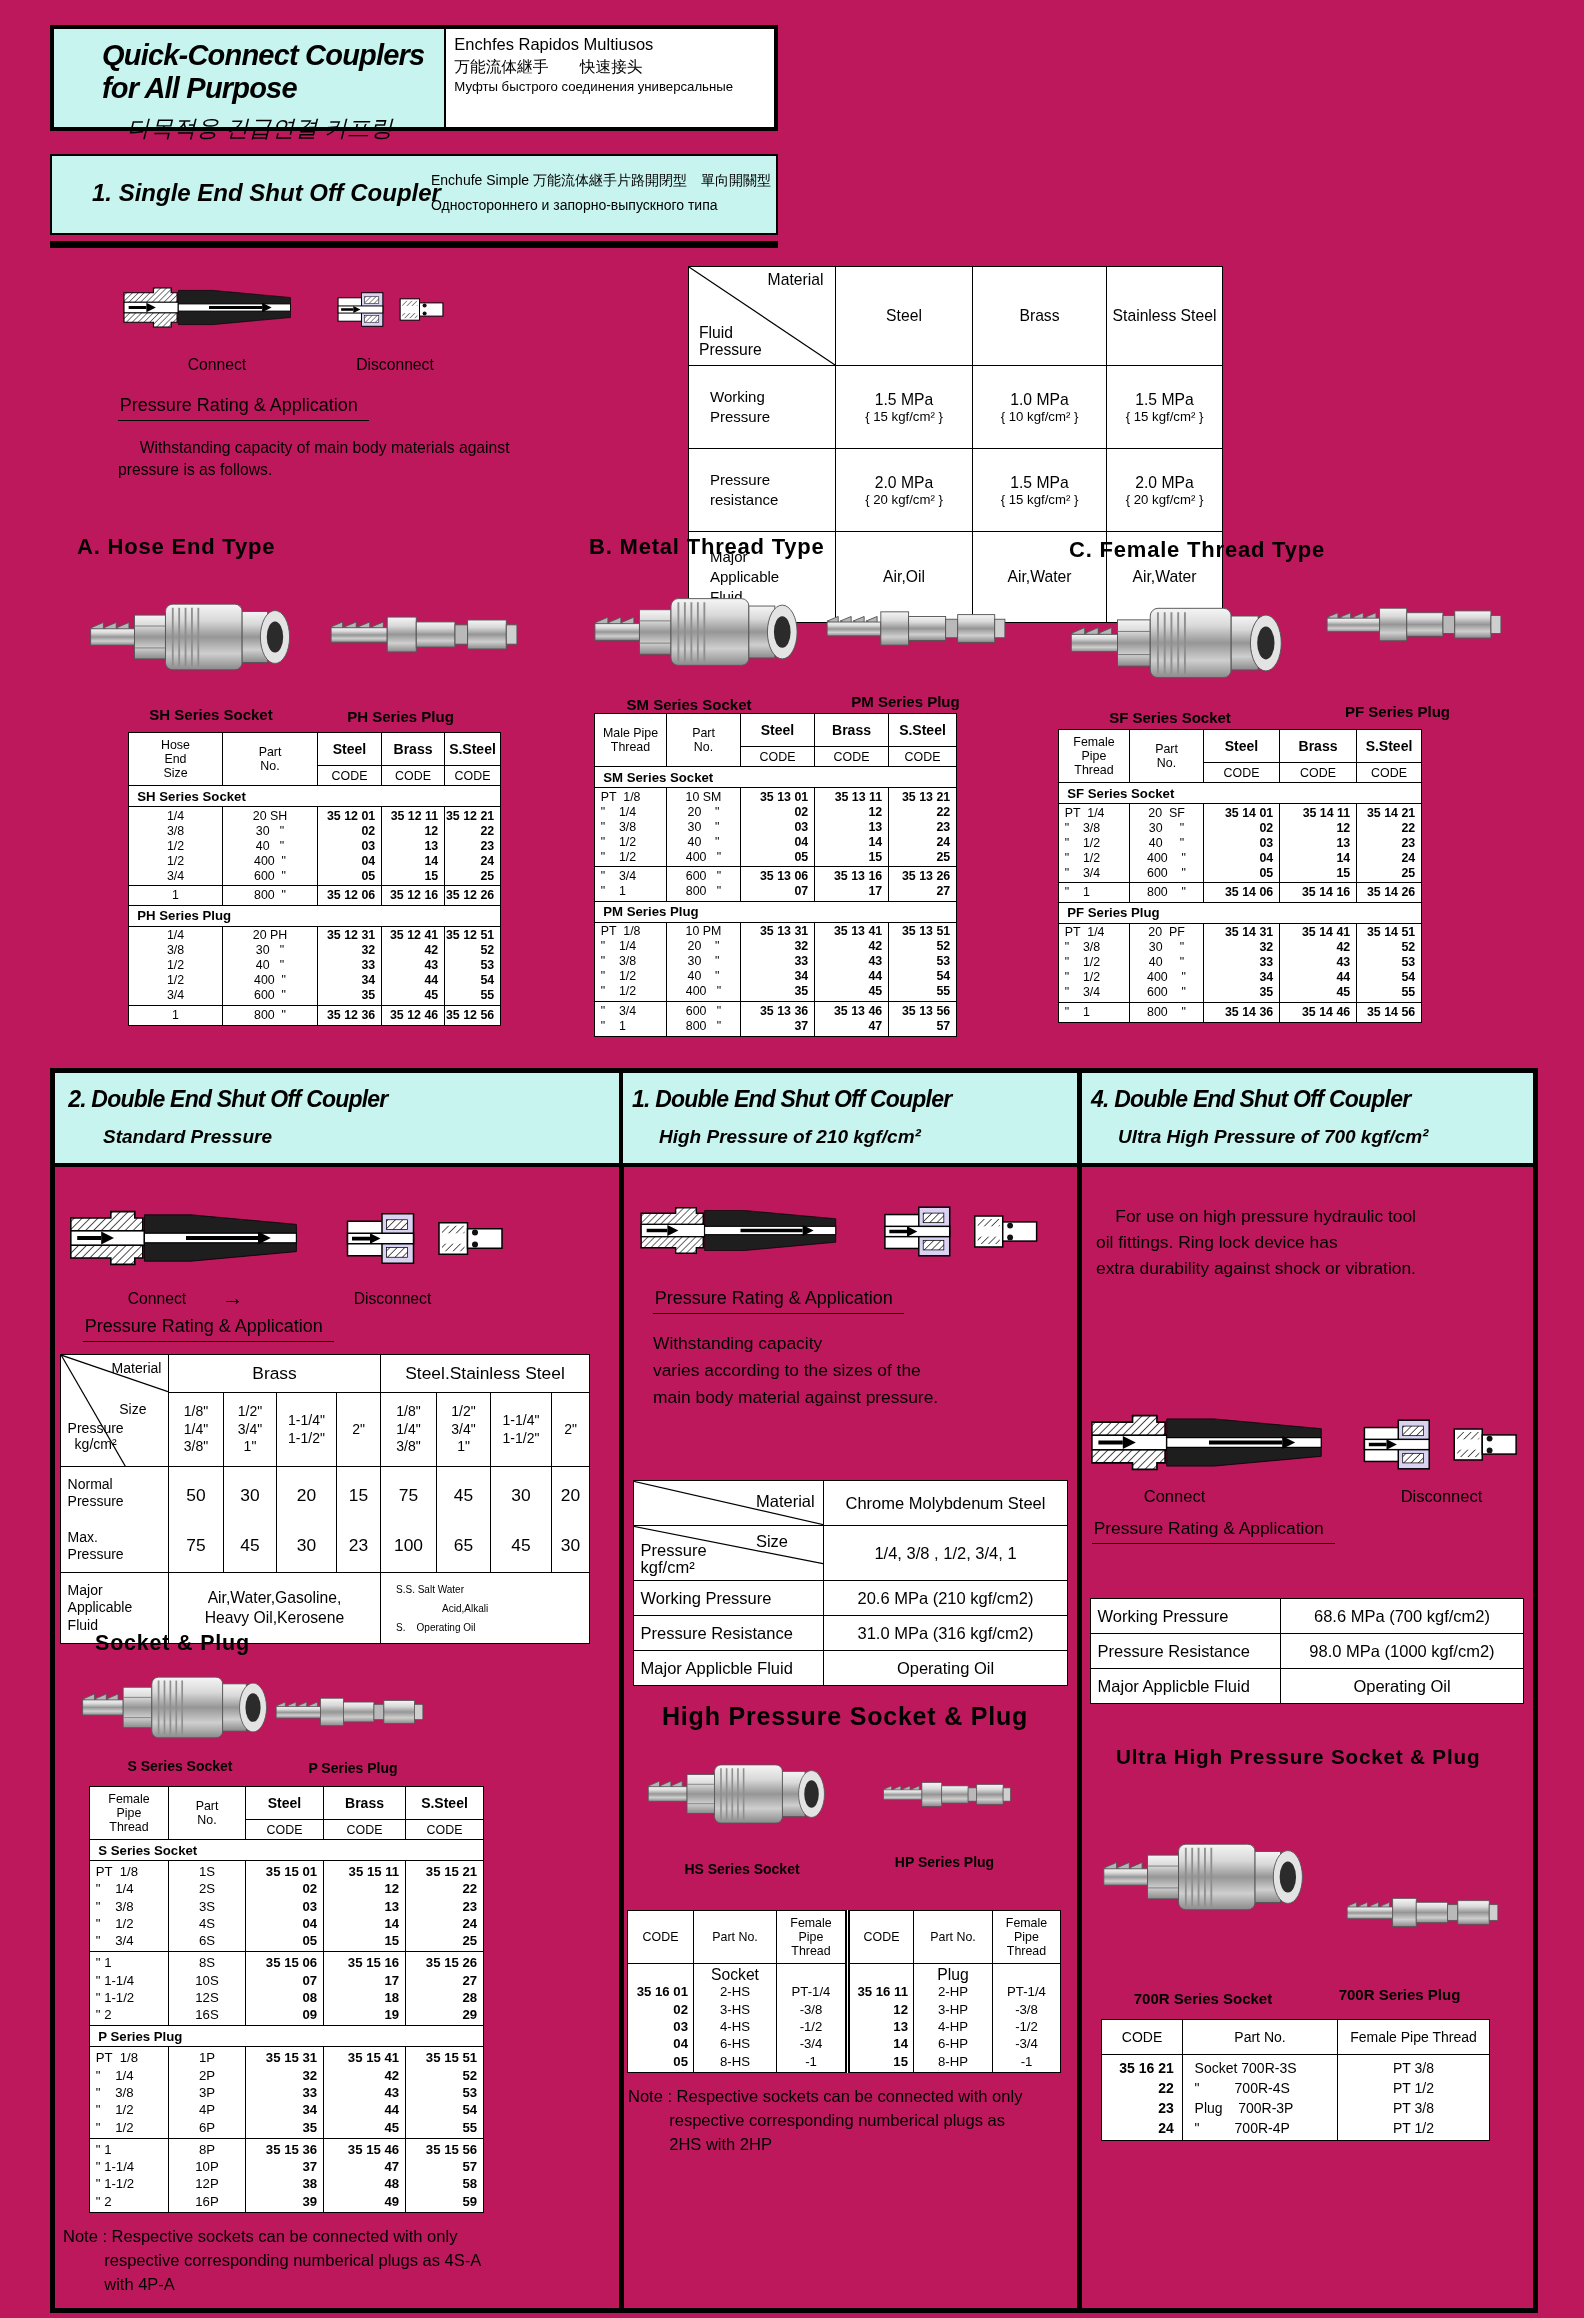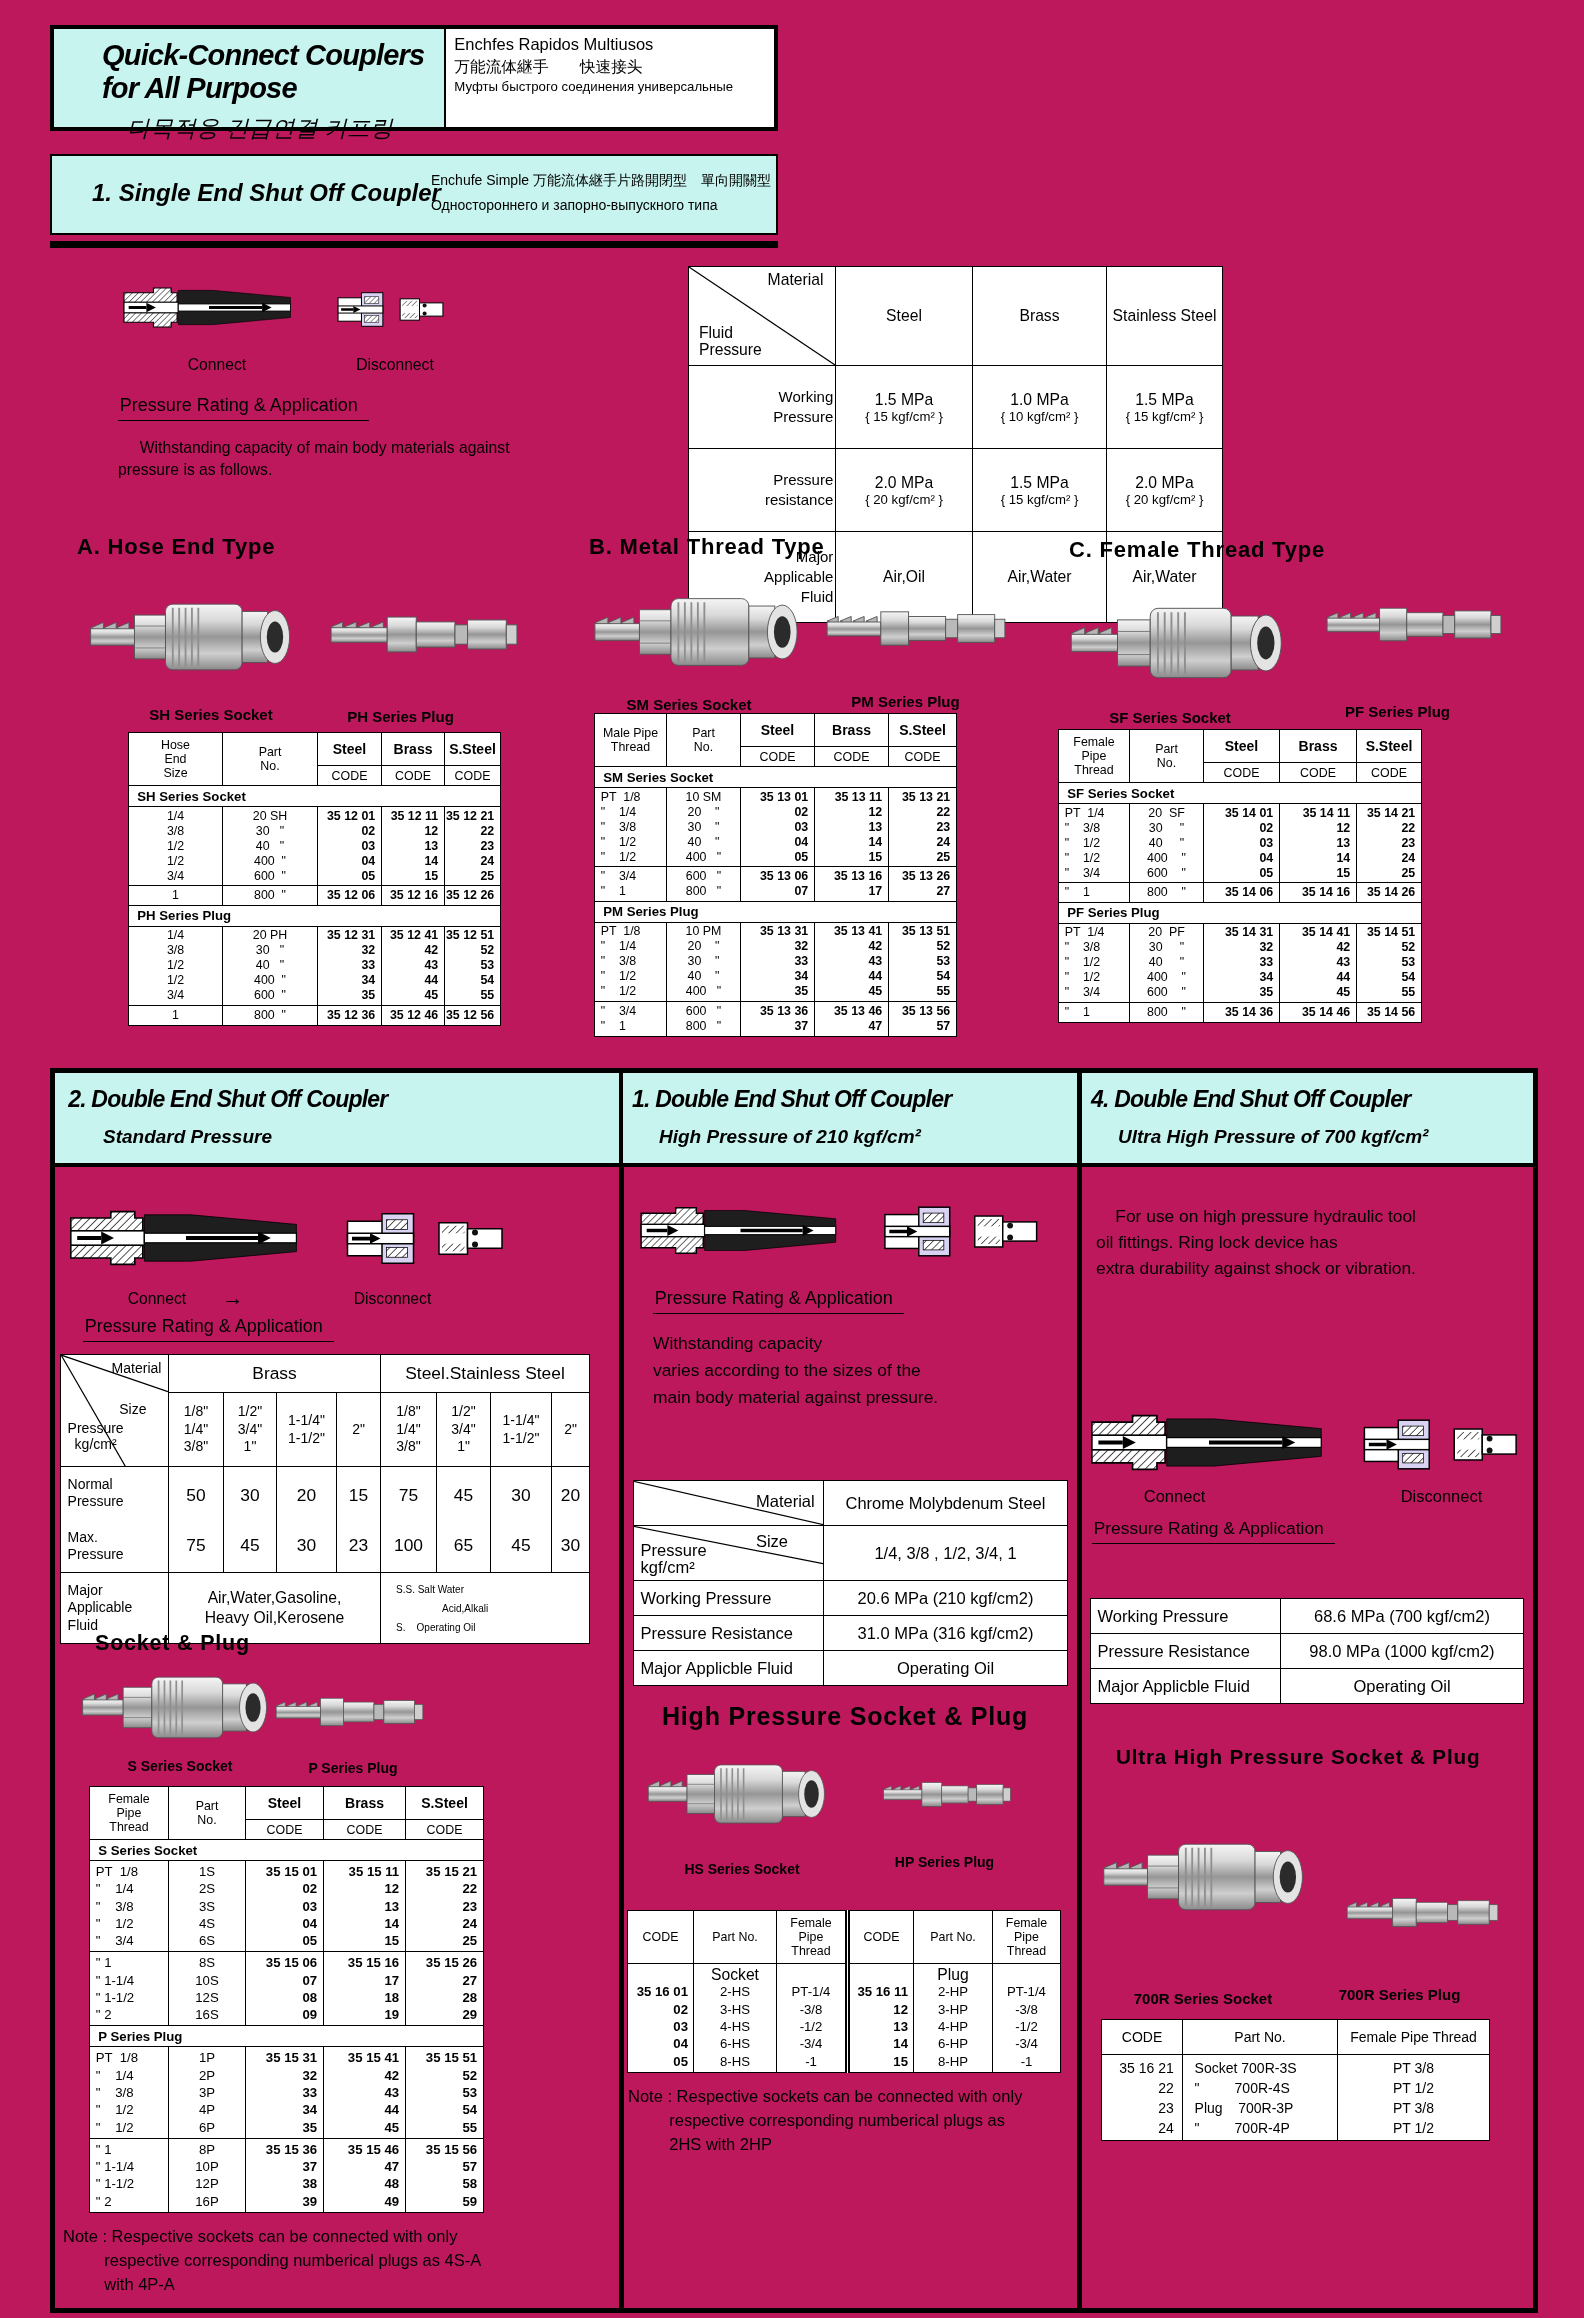--- a/index.html
+++ b/index.html
@@ -39,21 +39,21 @@
   .parts th.code{font-size:12.4px;font-weight:normal}
   .parts .band td{text-align:left;font-weight:bold;font-size:13.2px;padding:2.5px 0 2.5px 8.3px}
   .parts tbody td{vertical-align:top;padding:1.7px 0}
   .parts .ln{line-height:15px;white-space:pre;font-size:12.4px;text-align:center}
   .parts .c2 .ln,.parts .c3 .ln,.parts .c4 .ln{text-align:right;padding-right:5.8px;font-weight:bold}
   .leftcol0 .c0 .ln{text-align:left;padding-left:5.8px}
   .sp .ln{line-height:17.4px;font-size:13.2px}
 
   
   .mat td,.mat th{padding:1.7px}
-  .mat .rlabel{text-align:right;padding-left:14px;font-size:15px;line-height:20px}
+  .mat .rlabel{text-align:left;padding-left:21px;font-size:15px;line-height:20px}
   .mat .val .m1{font-size:15.7px;text-align:center}
   .mat .val .m2{font-size:13.2px;text-align:center}
   .mat th{font-size:15.7px;font-weight:normal}
   .corner{position:relative}
   .corner svg{position:absolute;left:0;top:0;width:100%;height:100%}
 
   
   .app td{padding:1.7px;text-align:center}
   .app .gh{font-size:17.4px}
   .app .size{font-size:14px;line-height:17.4px}
@@ -75,21 +75,21 @@
   .hs tbody td{vertical-align:top;padding:1.7px 0}
   .hs .ln{line-height:17.4px;font-size:13.2px;text-align:center;white-space:pre}
   .hs .c0 .ln,.hs .c3 .ln{text-align:right;padding-right:5px;font-weight:bold}
   .hs .c1 .ln:first-child,.hs .c4 .ln:first-child{font-size:15.7px}
   .hs td.c3{border-left:5px double #000}
 
   
   .t700 th{font-size:14px;font-weight:normal;padding:3.3px}
   .t700 tbody td{vertical-align:top;padding:2.5px 0}
   .t700 .ln{line-height:20px;font-size:14px;white-space:pre;text-align:center}
-  .t700 .c0 .ln{text-align:right;padding-right:8.3px;font-weight:normal}
+  .t700 .c0 .ln{text-align:right;padding-right:8.3px;font-weight:bold}
   .t700 .c1 .ln{text-align:left;padding-left:11.6px}
 
   .notetext{position:absolute;font-size:16.5px;line-height:24px;white-space:pre-line}
 
   
   #frame{position:absolute;left:50px;top:1068px;width:1488px;height:1245px;border:5px solid #000}
   .vdiv{position:absolute;top:1068px;width:5px;height:1245px;background:#000}
   .banner{position:absolute;height:94px;background:var(--banner);border-bottom:4.1px solid #000}
   .banner .bt{position:absolute;font-size:23px;font-weight:bold;font-style:italic;letter-spacing:-0.8px}
   .banner .bs{position:absolute;font-size:19px;font-weight:bold;font-style:italic}

